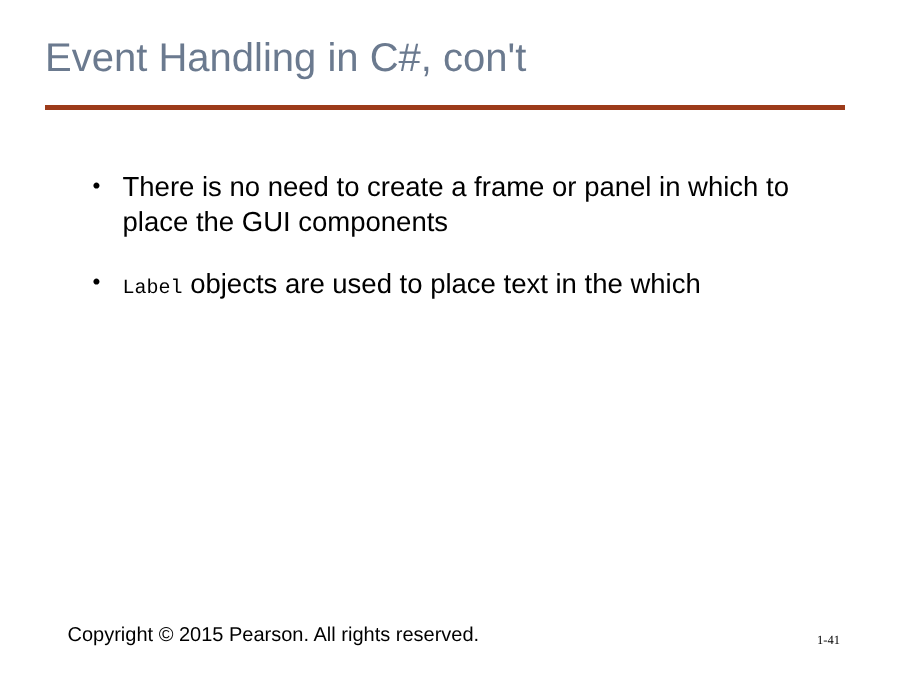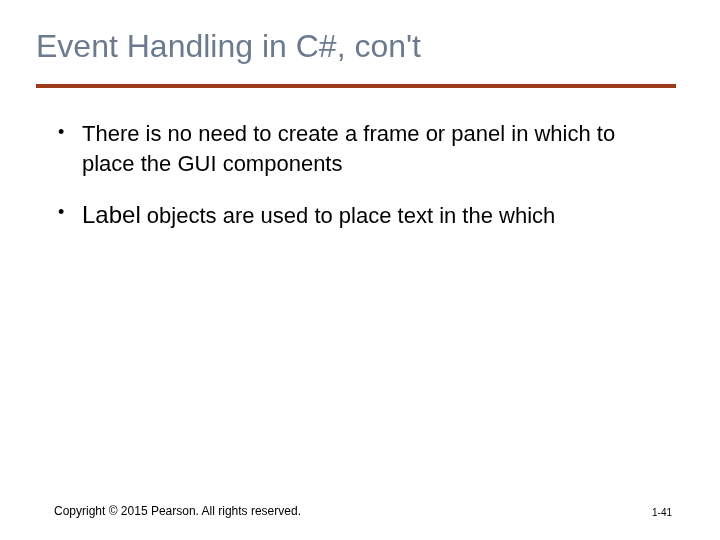--- a/index.html
+++ b/index.html
@@ -41,55 +41,55 @@
     position: absolute;
     top: 120px;
     left: 54px;
     right: 48px;
     font-size: 22px;
     line-height: 1.25;
     color: #000;
   }
   ul.bullets {
     list-style: none;
-    margin: 0;
+    margin: 16px;
     padding: 0;
   }
   ul.bullets > li {
     position: relative;
     padding-left: 28px;
     margin-bottom: 22px;
   }
   ul.bullets > li::before {
     content: "•";
     position: absolute;
     left: 4px;
     top: 0;
     font-size: 18px;
     line-height: 1.4;
     color: #000;
   }
   .code {
-    font-family: Liberation Sans, sans-serif;
-    font-size: 24px;
+    font-family: Liberation Mono, monospace;
+    font-size: 16px;
   }
   .footer-left {
     position: absolute;
     left: 54px;
     bottom: 22px;
-    font-size: 12px;
+    font-size: 16px;
     font-family: Arial, sans-serif;
     color: #000;
   }
   .footer-right {
     position: absolute;
     right: 40px;
     bottom: 22px;
     font-size: 10px;
-    font-family: Liberation Sans, sans-serif;
+    font-family: Liberation Serif, serif;
     color: #000;
   }
 </style>
 </head>
 <body>
 
 <div class="slide">
 
   <div class="title">Event Handling in C#, con't</div>
 

